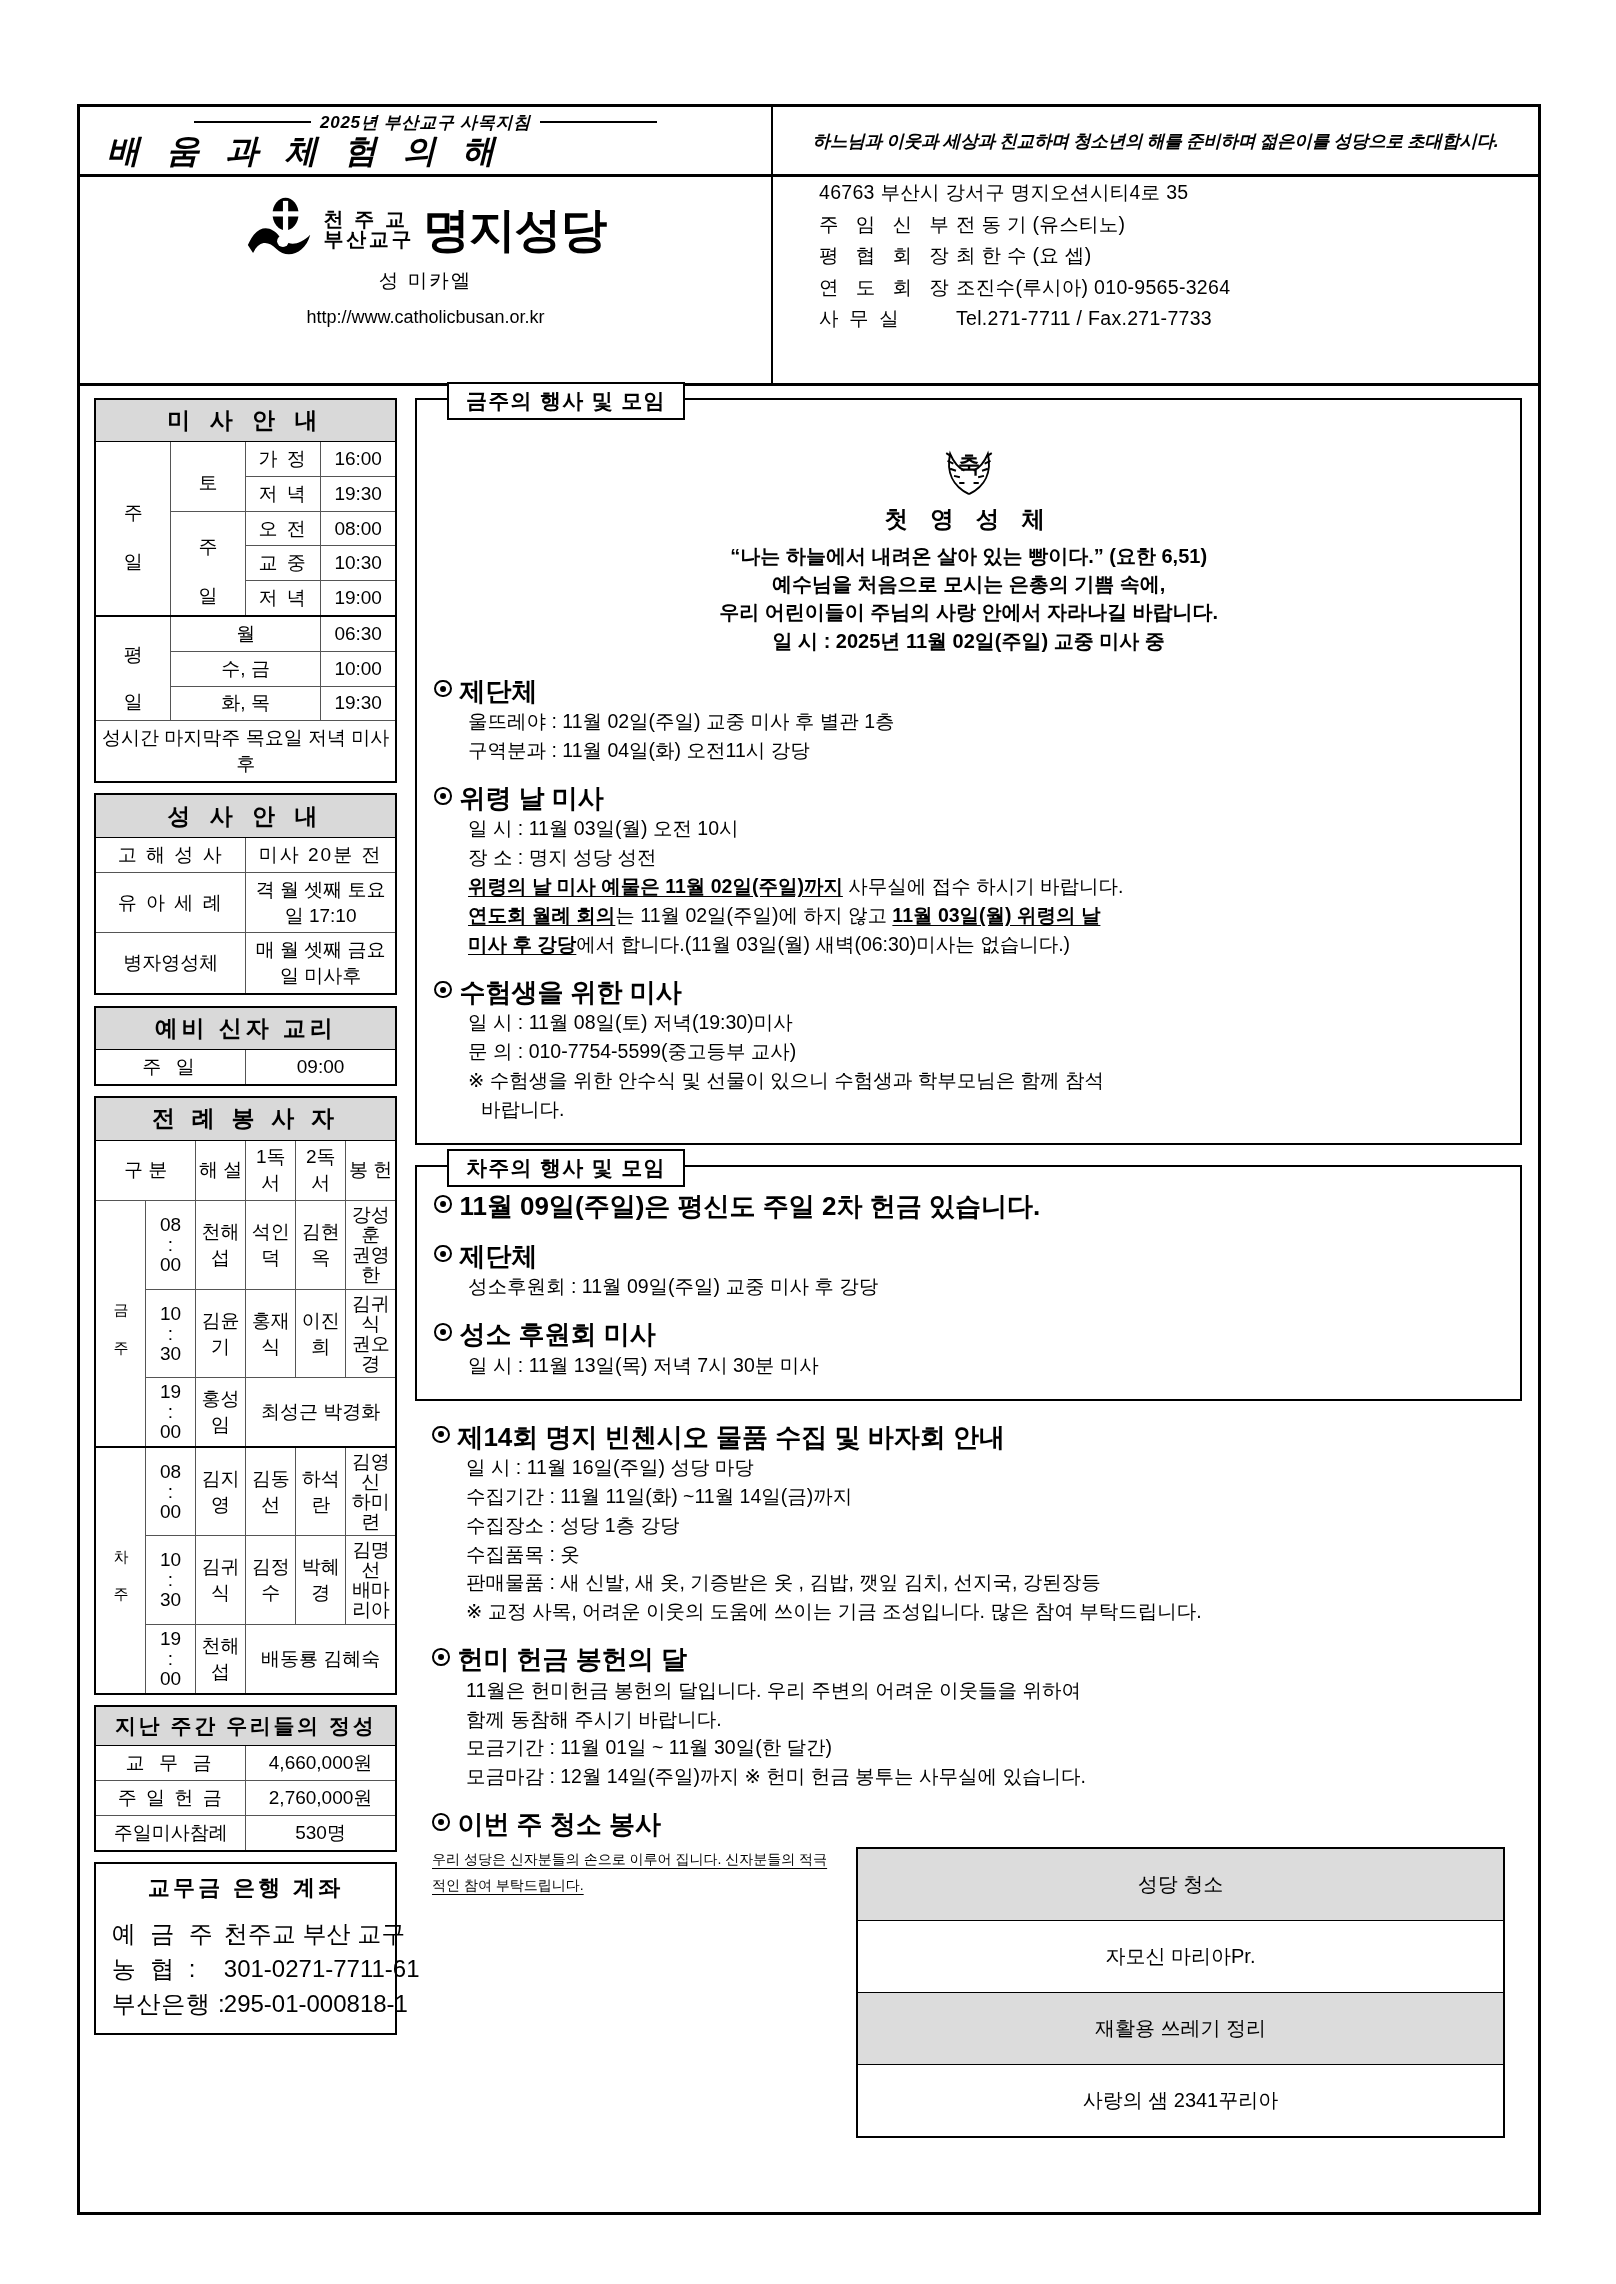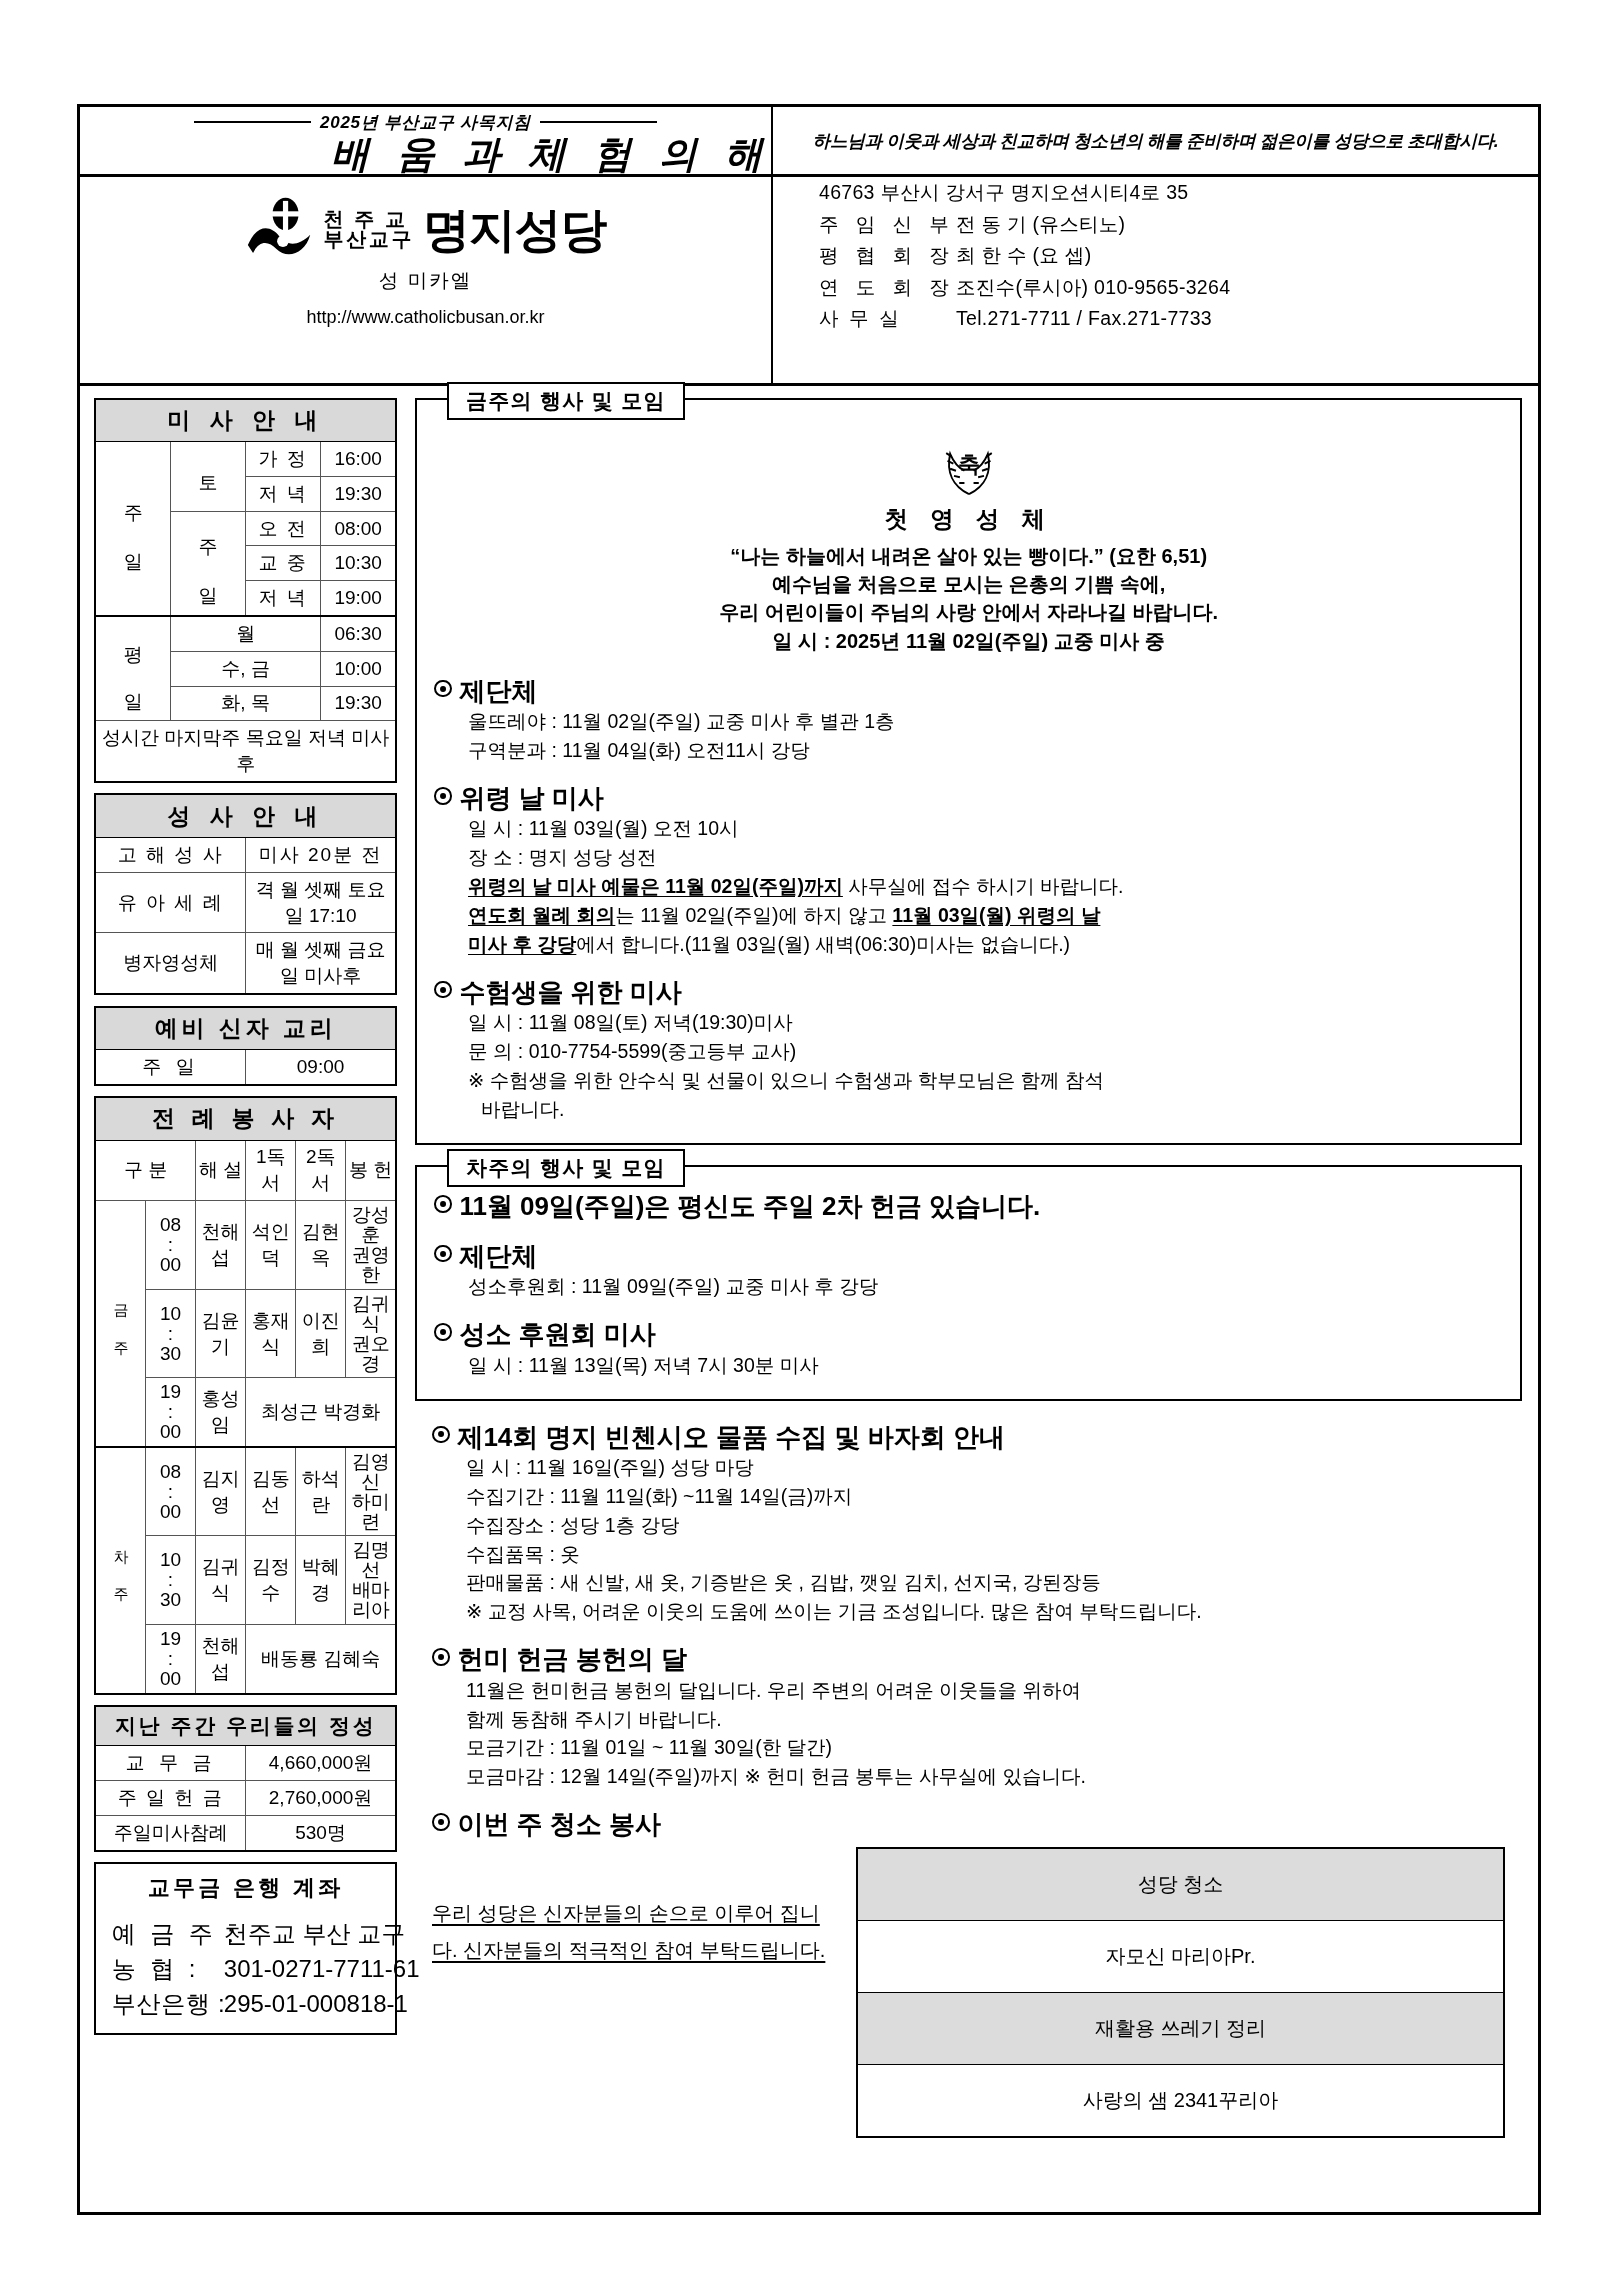--- a/index.html
+++ b/index.html
@@ -33,22 +33,22 @@
   .hdr-rule-wrap{
     position:absolute;top:3.9px;left:0;right:0;
     display:flex;align-items:center;justify-content:center;gap:9px;
   }
   .hdr-rule{height:2px;background:#000;width:117px;}
   .hdr-small{
     font-size:17px;font-weight:bold;letter-spacing:0.7px;white-space:nowrap;
   }
   .hdr-big{
     position:absolute;top:22px;left:0;right:0;
-    text-align:right;
-    font-size:38px;font-weight:bold;letter-spacing:8.5px;margin-left:27px;
+    text-align:left;
+    font-size:33px;font-weight:bold;letter-spacing:8.5px;margin-left:27px;
   }
   .hdr-right{
     flex:1;display:flex;align-items:center;justify-content:center;
     padding:0 6.5px;
   }
   .hdr-right span{
     font-size:17.6px;font-weight:bold;letter-spacing:-0.3px;white-space:nowrap;
   }
   
   .mast{
@@ -190,22 +190,22 @@
     transform:translate(-50%,-50%);
   }
   .sub-line{
     font-size:19.5px;line-height:1.48;padding-left:34px;
   }
   .sub-line.ind{padding-left:47px;}
   .u{text-decoration:underline;text-underline-offset:2.6px;}
   .b{font-weight:bold;}
   .cleanrow{display:flex;gap:19.5px;align-items:flex-start;margin-top:6.5px;}
   .clean-note{
-    width:404px;font-size:20px;line-height:1.85;
-    text-decoration:underline;text-underline-offset:3.9px;margin-top:48px;
+    width:404px;font-size:14px;line-height:1.85;
+    text-decoration:underline;text-underline-offset:3.9px;
   }
   .clean-tbl{
     flex:1;border-collapse:collapse;border:2.6px solid #000;table-layout:fixed;
   }
   .clean-tbl td{
     border:1.3px solid #000;text-align:center;padding:22px 0;font-size:20px;
   }
   .clean-tbl td.sh{background:#dcdcdc;}
 </style>
 </head>

